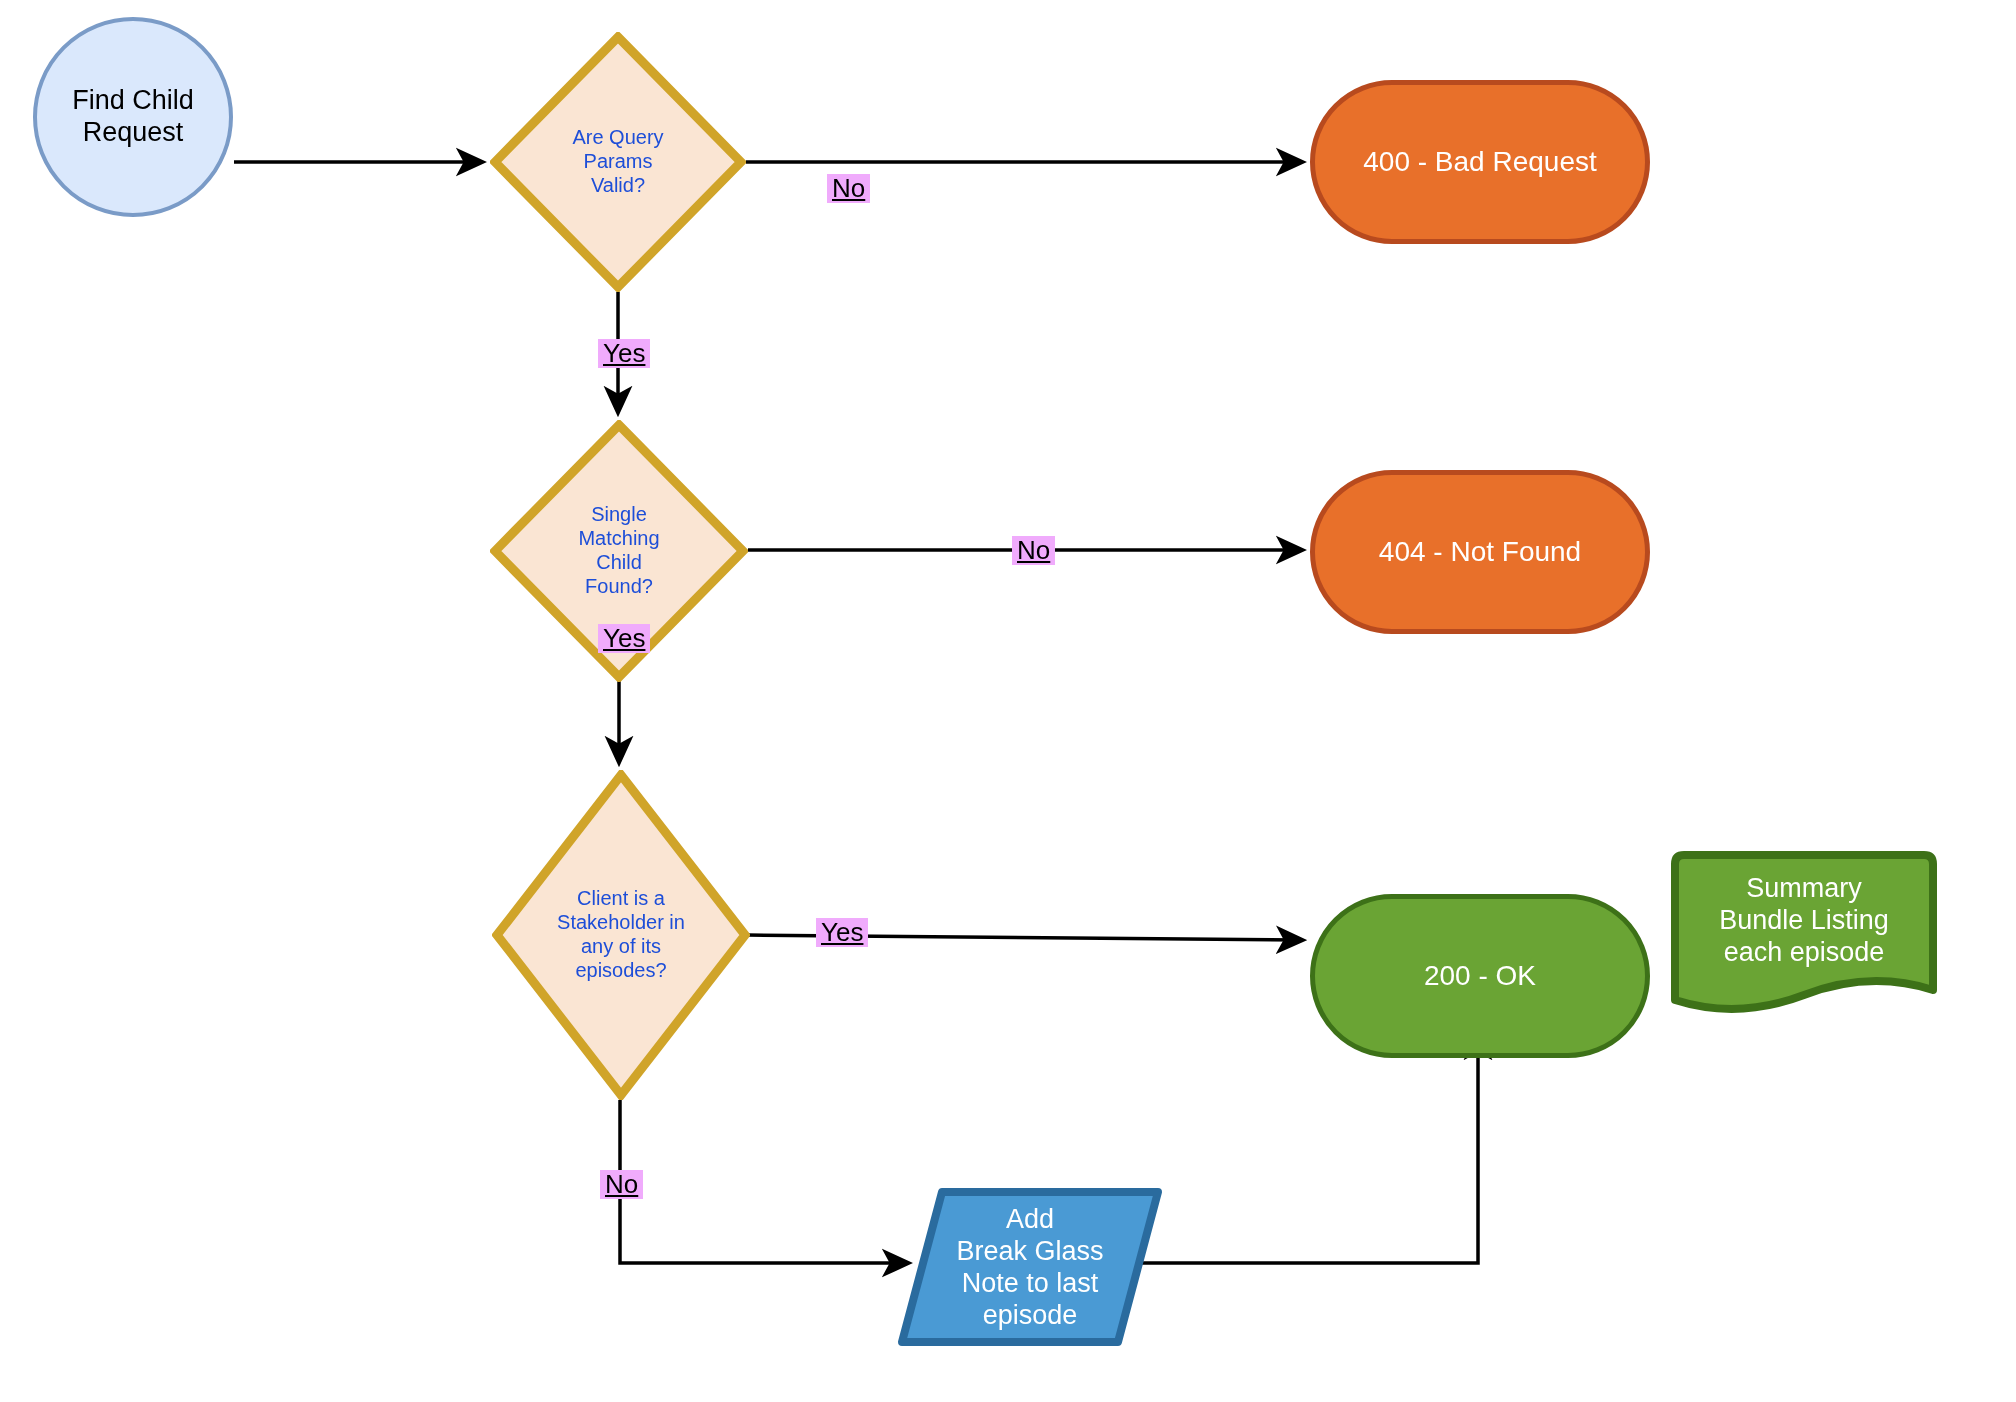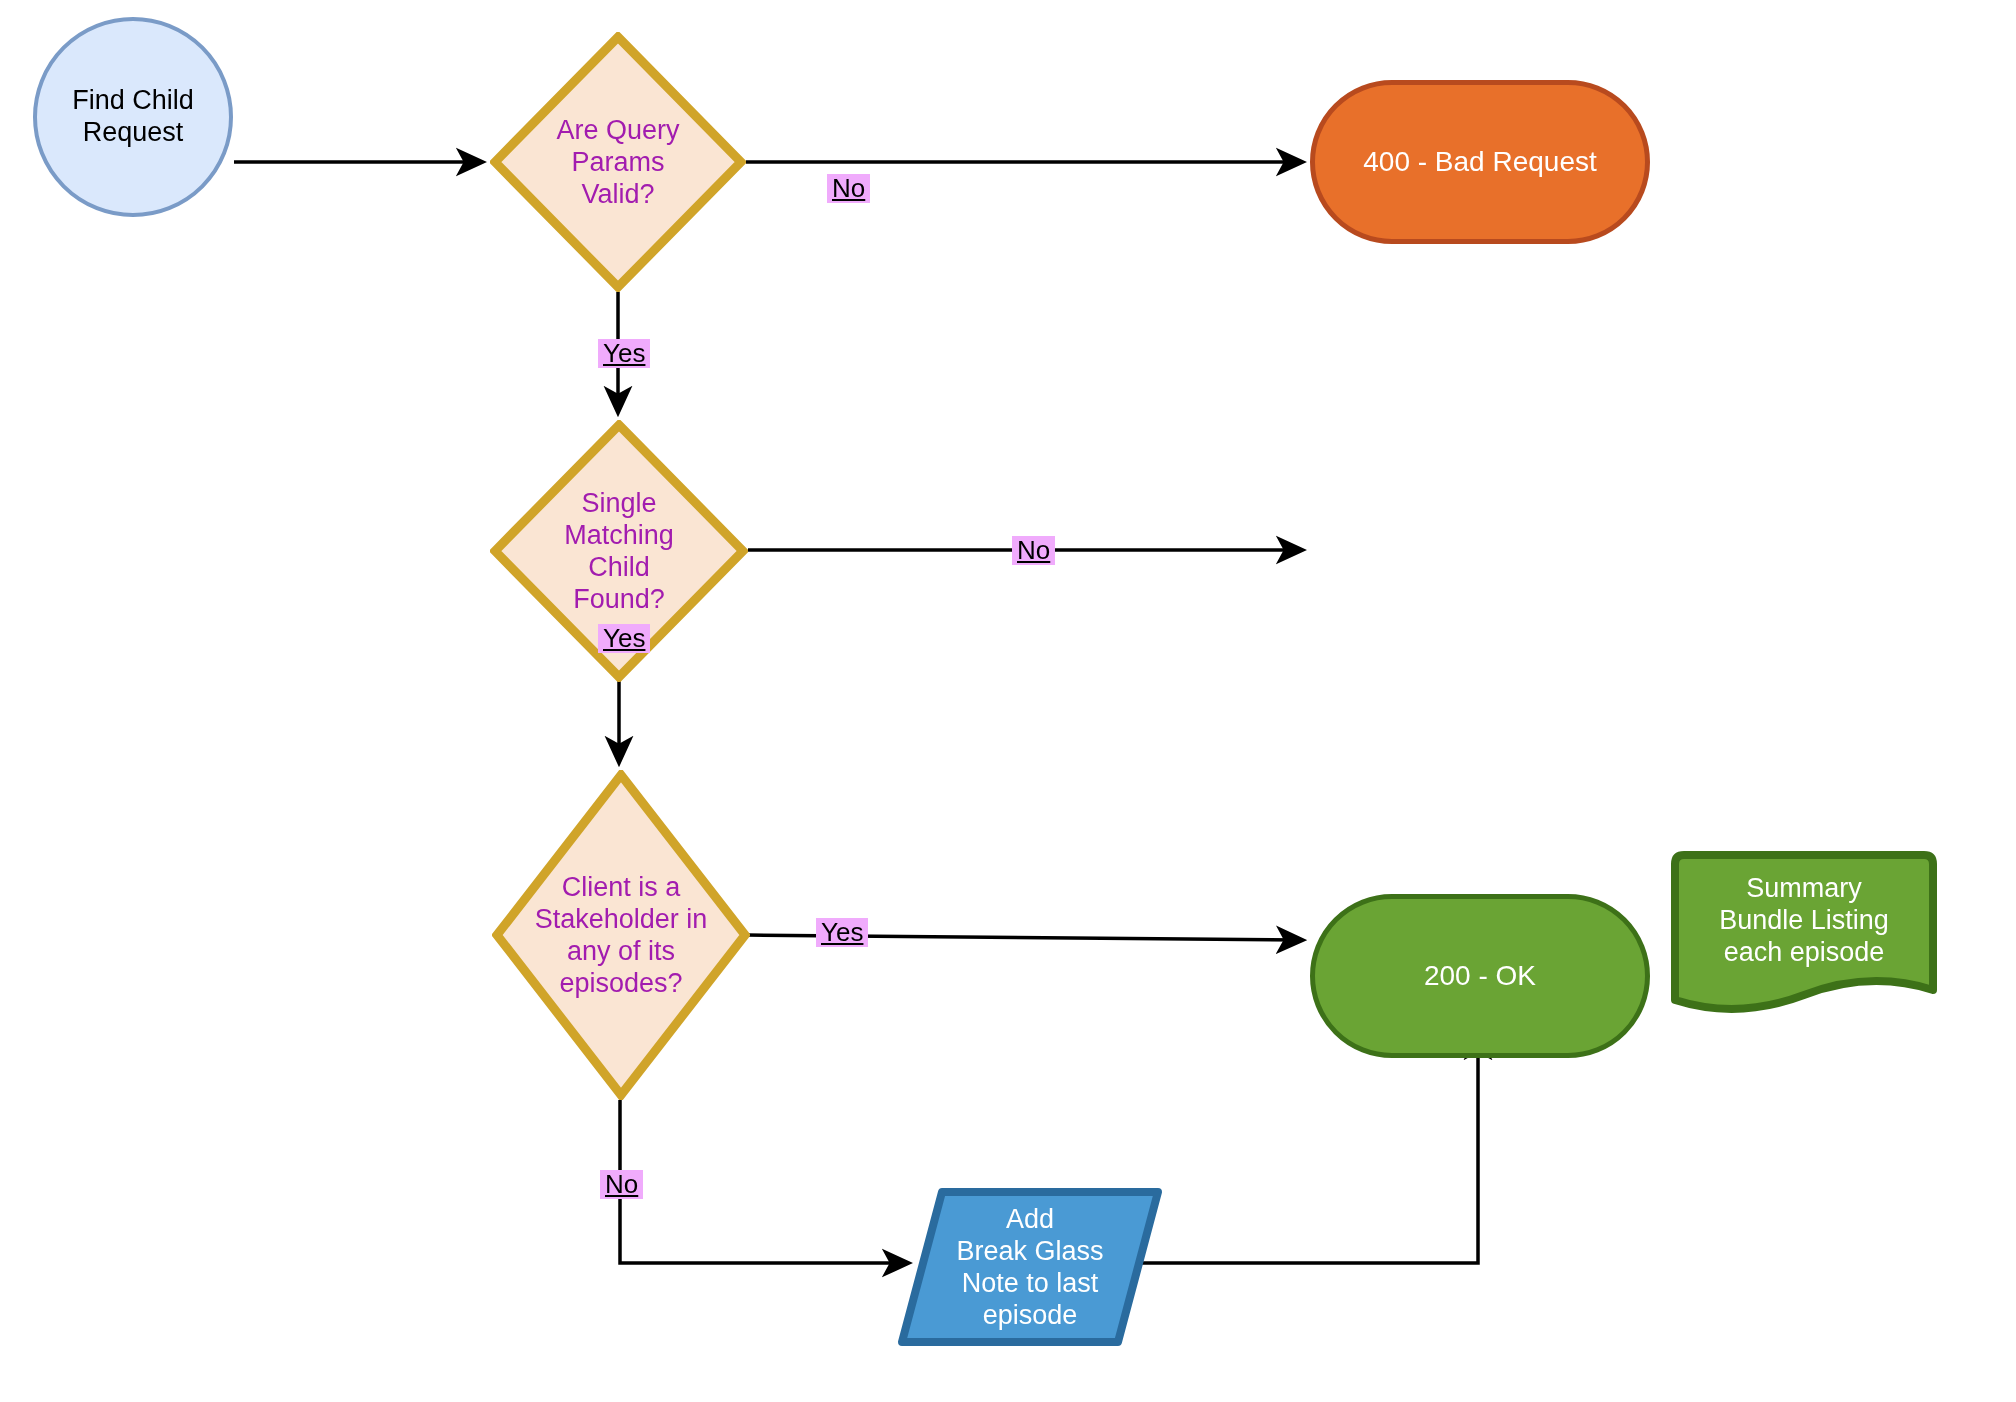--- a/index.html
+++ b/index.html
@@ -64,22 +64,22 @@
   .diamond-text {
     position: absolute;
     left: 0;
     top: 0;
     width: 100%;
     height: 100%;
     display: flex;
     align-items: center;
     justify-content: center;
     text-align: center;
-    color: #a21caf;
-    font-size: 27px;
+    color: #1d4ed8;
+    font-size: 20px;
     line-height: 1.19;
     white-space: pre-line;
   }
 
   
   .pill {
     border-radius: 90px;
     font-size: 28px;
     color: #ffffff;
   }
@@ -204,20 +204,23 @@
     <div class="diamond-text">Client is a
 Stakeholder in
 any of its
 episodes?</div>
   </div>
 
   <div class="node pill pill-error" style="left:1310px; top:80px; width:340px; height:164px;">
     <span class="node-label">400 - Bad Request</span>
   </div>
 
+  <div class="node pill pill-error" style="left:1310px; top:470px; width:340px; height:164px;">
+    <span class="node-label">404 - Not Found</span>
+  </div>
 
   <div class="node pill pill-ok" style="left:1310px; top:858px; width:340px; height:164px;">
     <span class="node-label">200 - OK</span>
   </div>
 
   <div class="doc-wrap" style="left:1670px; top:850px; width:268px; height:178px;">
     <svg class="doc-shape" viewBox="0 0 268 178" preserveAspectRatio="none">
       <path d="M 14 5 L 254 5 Q 263 5 263 14 L 263 140
                Q 200 120 134 145 Q 68 170 5 150 L 5 14 Q 5 5 14 5 Z" fill="#6aa434" stroke="#3d7118" stroke-width="8" stroke-linejoin="round"></path>
     </svg>

